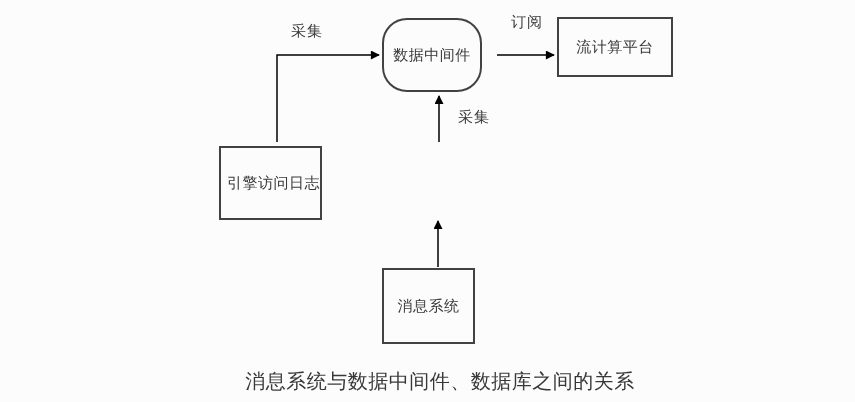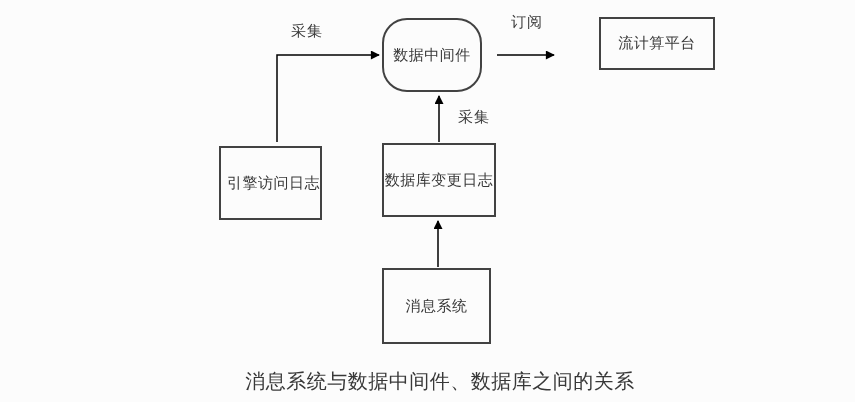--- a/index.html
+++ b/index.html
@@ -81,33 +81,30 @@
 
     <path d="M 439 142 L 439 96" marker-end="url(#arrowhead)"></path>
 
     <path d="M 438 267 L 438 221" marker-end="url(#arrowhead)"></path>
   </svg>
 
   <div class="node" style="left:382px; top:18px; width:100px; height:74px;border-radius:25px;">
     <span>数据中间件</span>
   </div>
 
-  <div class="node" style="left:557px; top:17px; width:116px; height:53px;margin-left:42px;">
+  <div class="node" style="left:557px; top:17px; width:116px; height:60px;">
     <span>流计算平台</span>
   </div>
 
   <div class="node" style="left:219px; top:146px; width:103px; height:74px;justify-content:flex-end;">
     <span>引擎访问日志</span>
   </div>
 
-  <div class="node" style="left:382px; top:143px; width:114px; height:74px;">
-    <span>数据库变更日志</span>
-  </div>
 
-  <div class="node" style="left:382px; top:268px; width:109px; height:76px;">
+  <div class="node" style="left:382px; top:268px; width:93px; height:76px;">
     <span>消息系统</span>
   </div>
 
   <div class="edge-label" style="left:307px; top:31px;">采集</div>
 
   <div class="edge-label" style="left:527px; top:22px;">订阅</div>
 
   <div class="edge-label" style="left:474px; top:117px;">采集</div>
 
   <div class="caption">消息系统与数据中间件、数据库之间的关系</div>

